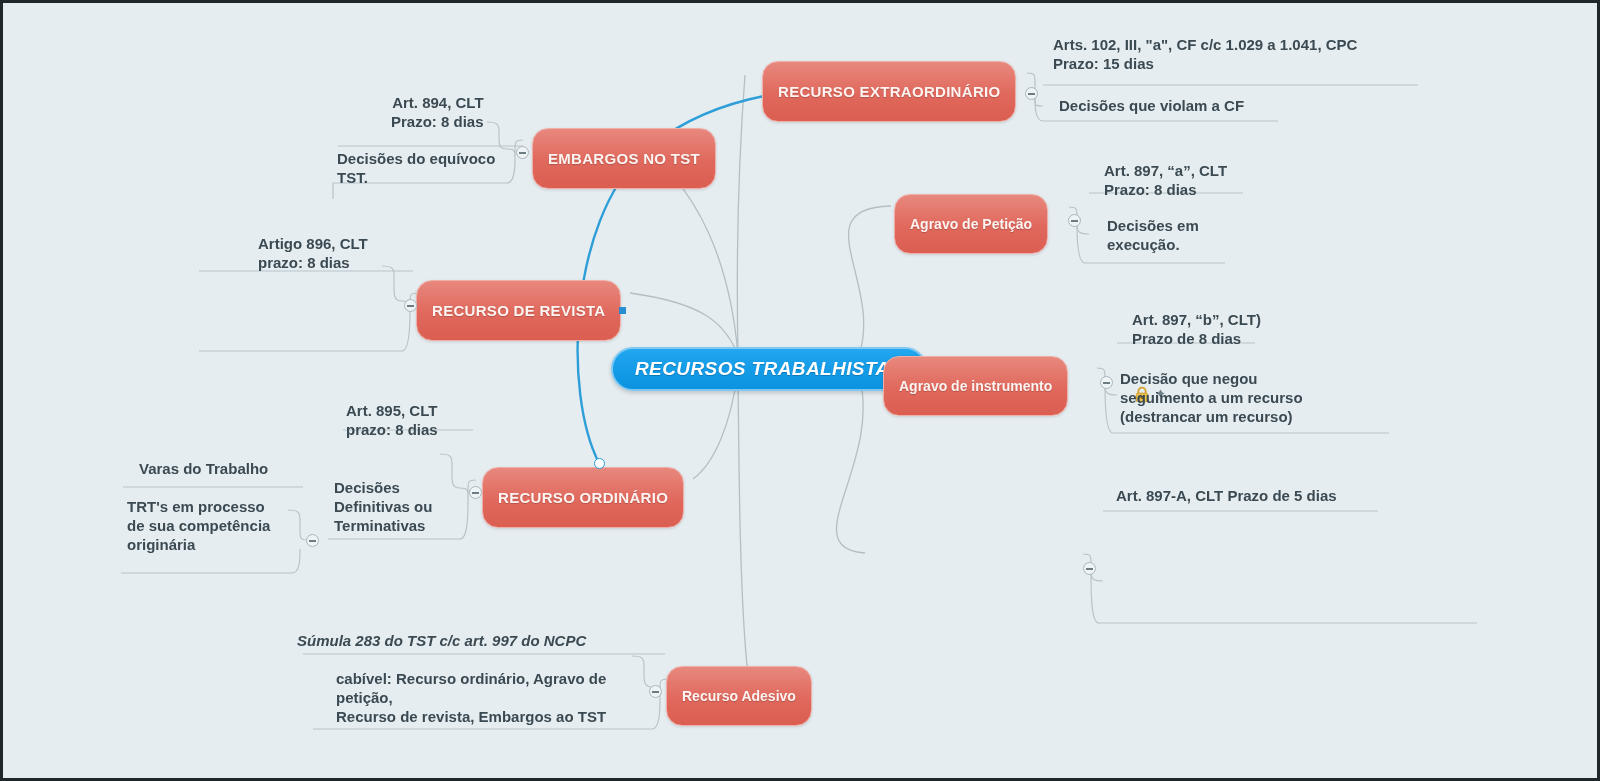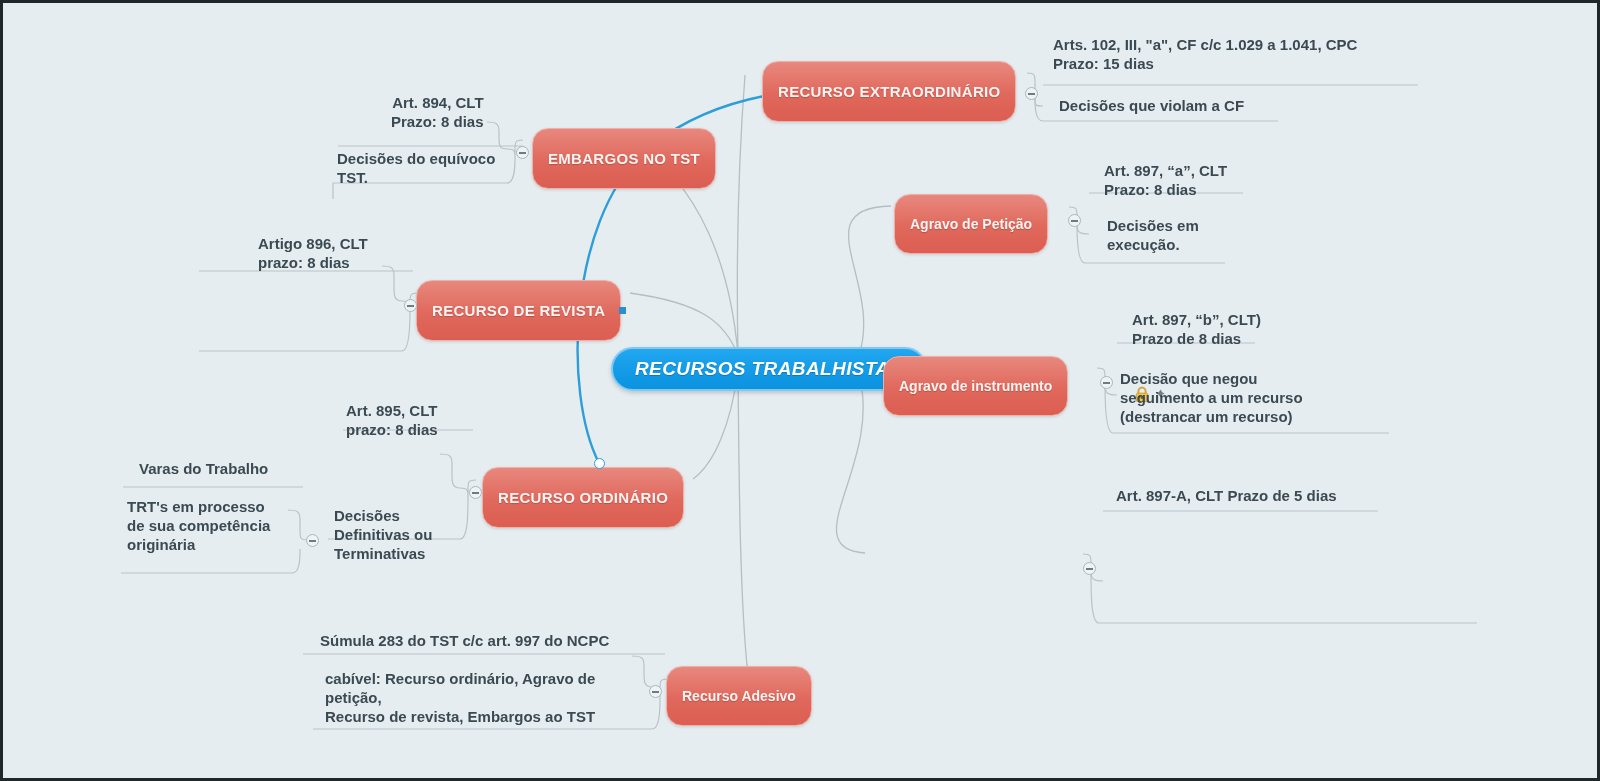--- a/index.html
+++ b/index.html
@@ -256,31 +256,31 @@
   <div class="knob" style="left:1080px; top:559px;"></div>
   <div class="leaf" style="left:1113px; top:483px;">Art. 897-A, CLT Prazo de 5 dias</div>
 
   <div class="pill caps" style="left:479px; top:464px;">
     <span>RECURSO ORDINÁRIO</span>
   </div>
   <div class="handle" style="left:591px; top:455px;"></div>
   <div class="knob" style="left:466px; top:483px;"></div>
   <div class="leaf" style="left:343px; top:398px;">Art. 895, CLT
 prazo: 8 dias</div>
-  <div class="leaf" style="left:331px; top:475px;margin-top:28px;">Decisões
+  <div class="leaf" style="left:331px; top:475px;">Decisões
 Definitivas ou
 Terminativas</div>
   <div class="knob" style="left:303px; top:531px;"></div>
   <div class="leaf" style="left:136px; top:456px;">Varas do Trabalho</div>
   <div class="leaf" style="left:124px; top:494px;">TRT's em processo
 de sua competência
 originária</div>
 
   <div class="pill mixed" style="left:663px; top:663px;">
     <span>Recurso Adesivo</span>
   </div>
   <div class="knob" style="left:646px; top:682px;"></div>
-  <div class="leaf" style="left:317px; top:628px;">Súmula 283 do TST c/c art. 997 do NCPC</div>
-  <div class="leaf" style="left:322px; top:666px;">cabível: Recurso ordinário, Agravo de
+  <div class="leaf" style="left:294px; top:628px;font-style:italic;">Súmula 283 do TST c/c art. 997 do NCPC</div>
+  <div class="leaf" style="left:333px; top:666px;">cabível: Recurso ordinário, Agravo de
 petição,
 Recurso de revista, Embargos ao TST</div>
 
 </div>
 
 </body></html>

